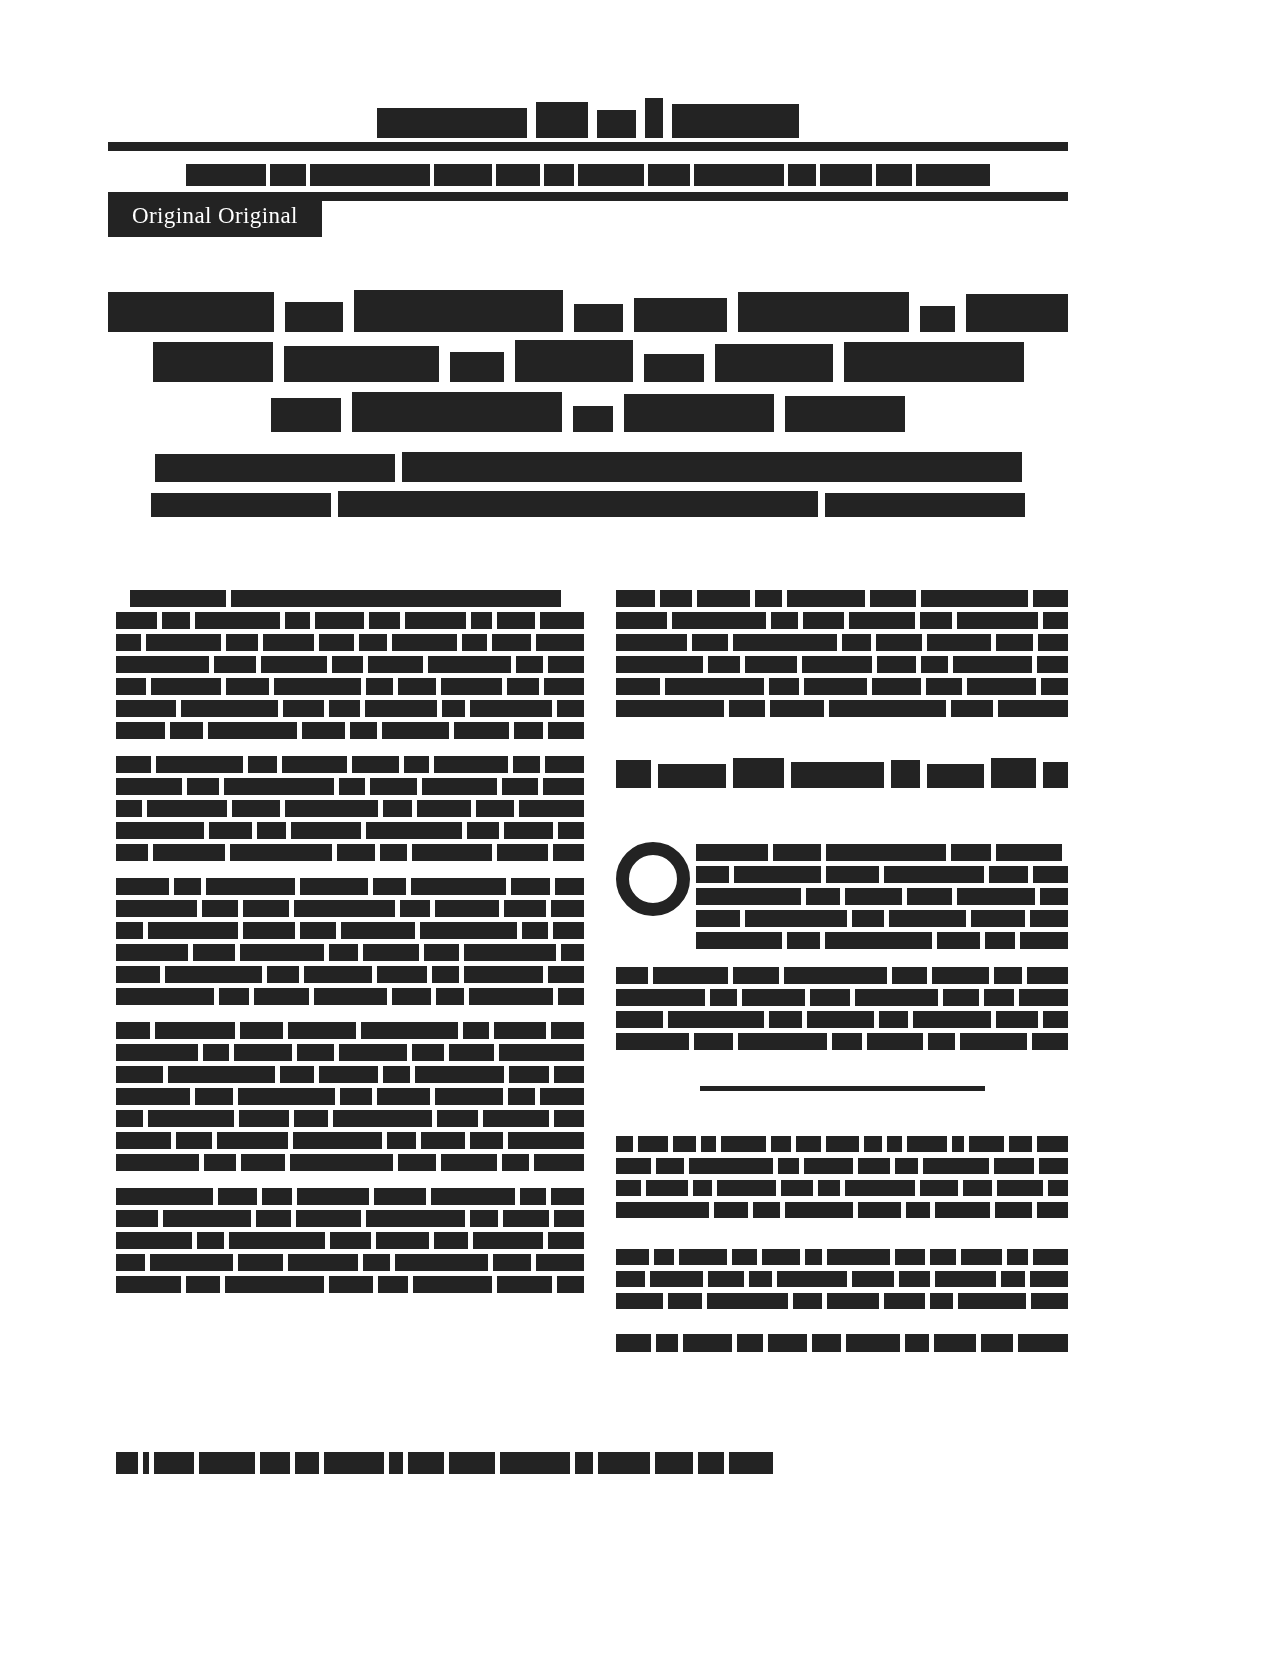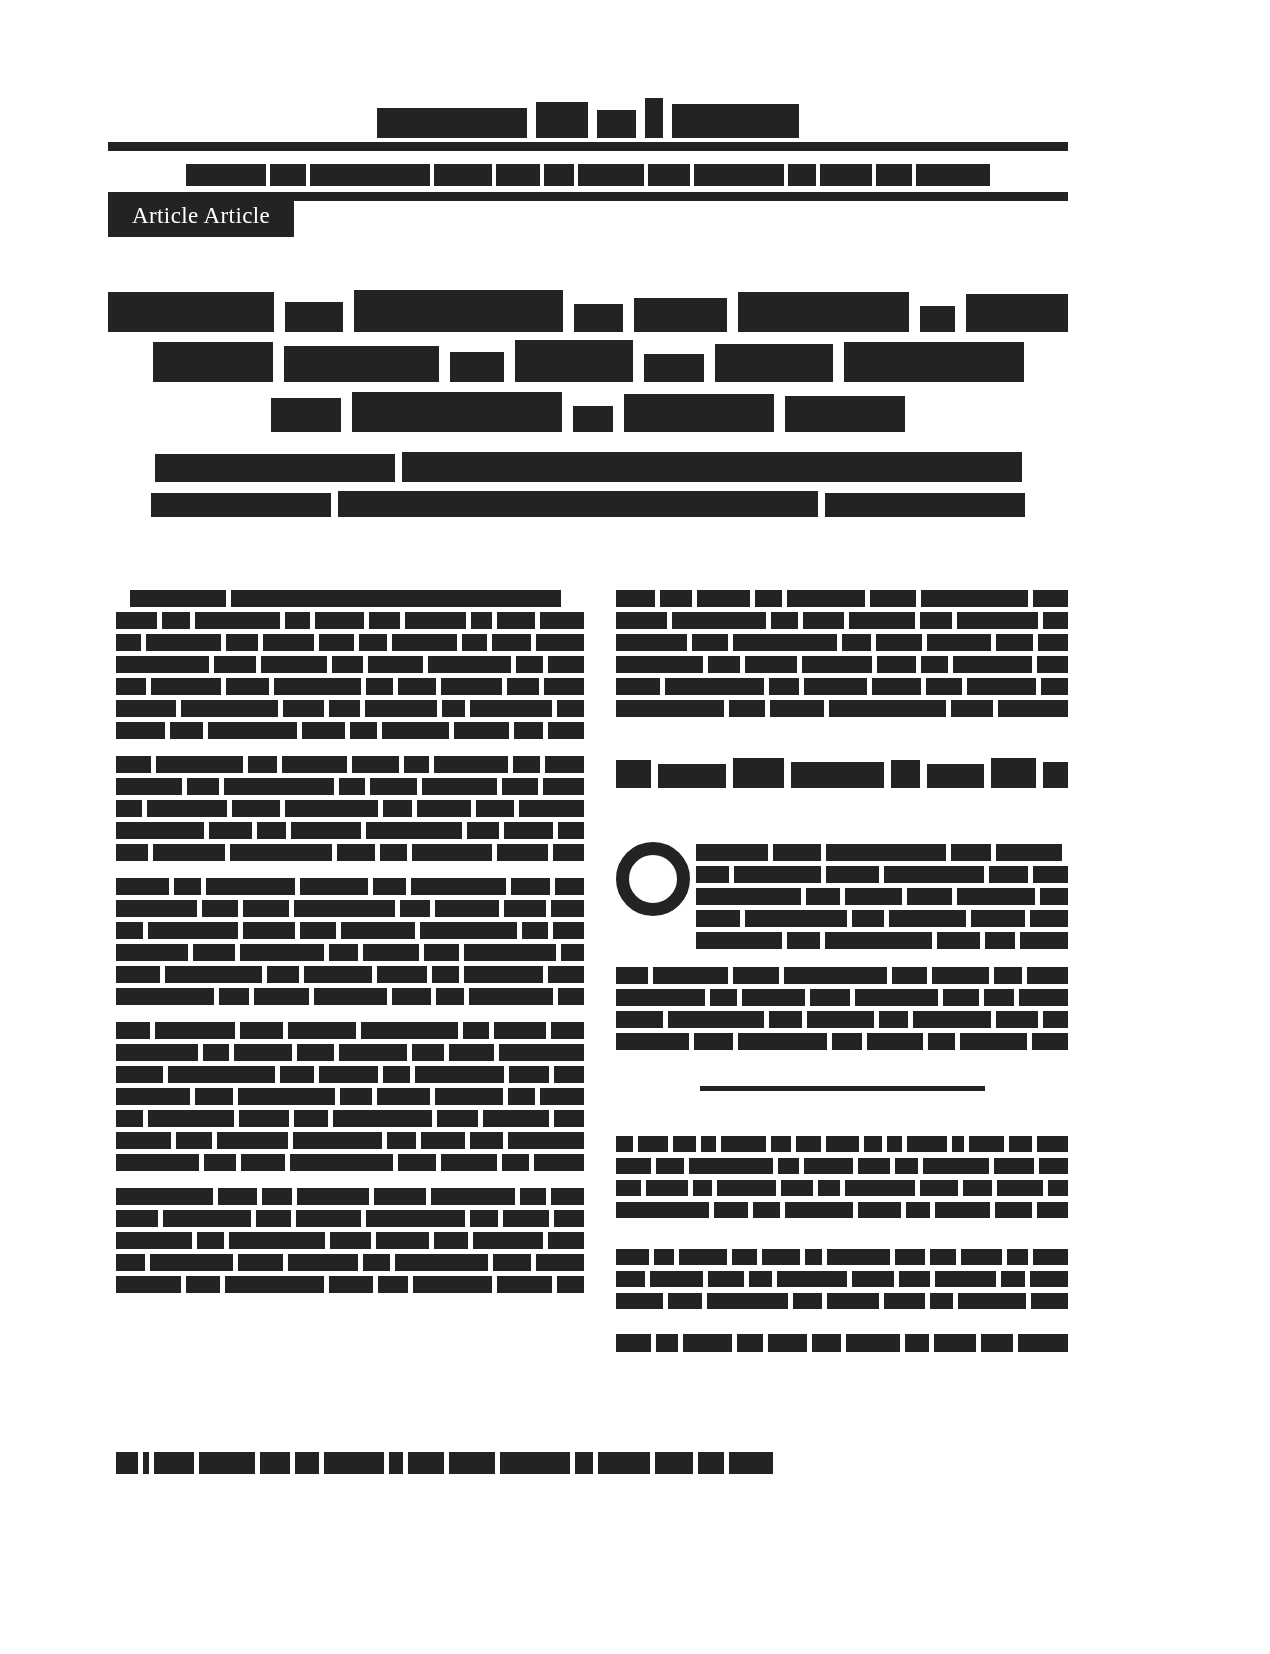--- a/index.html
+++ b/index.html
@@ -206,21 +206,21 @@
         <span class="rb" style="width: 42px; height: 22px;"></span>
         <span class="rb" style="width: 90px; height: 22px;"></span>
         <span class="rb" style="width: 28px; height: 22px;"></span>
         <span class="rb" style="width: 52px; height: 22px;"></span>
         <span class="rb" style="width: 36px; height: 22px;"></span>
         <span class="rb" style="width: 74px; height: 22px;"></span>
       </div>
     <div class="rule-heavy2"></div>
   </div>
 
-  <div class="badge">Article Article</div>
+  <div class="badge">Original Original</div>
 
   <div class="article-title" id="article-title">
       <div class="title-line">
         <span class="rb" style="width: 170px; height: 40px;"></span>
         <span class="rb" style="width: 60px; height: 30px;"></span>
         <span class="rb" style="width: 215px; height: 42px;"></span>
         <span class="rb" style="width: 50px; height: 28px;"></span>
         <span class="rb" style="width: 96px; height: 34px;"></span>
         <span class="rb" style="width: 175px; height: 40px;"></span>
         <span class="rb" style="width: 36px; height: 26px;"></span>

